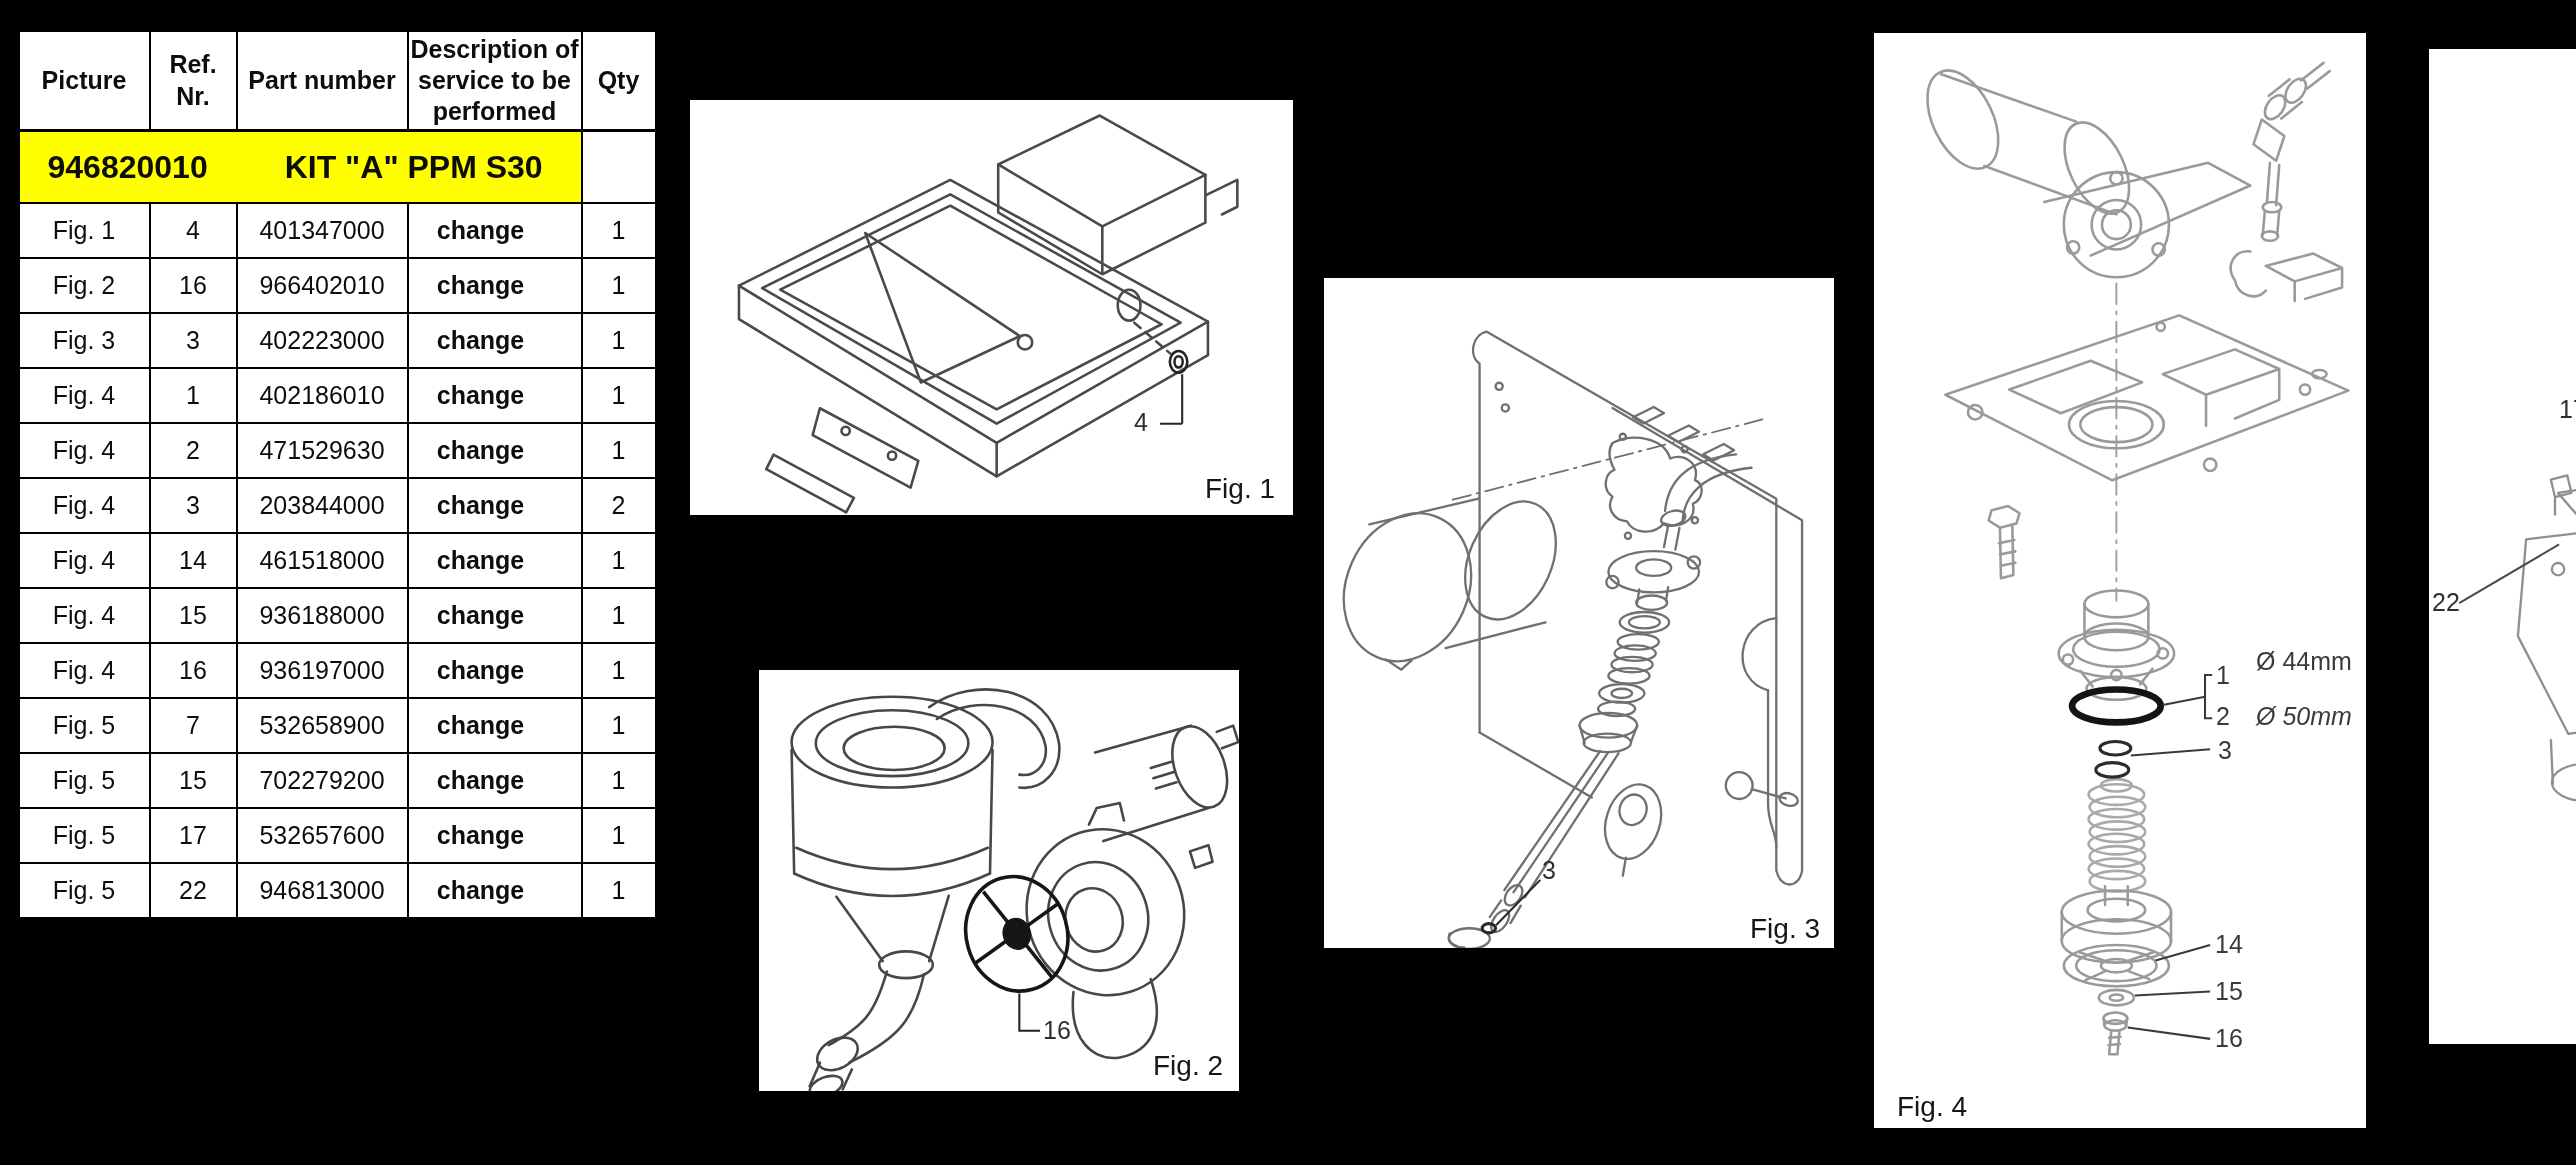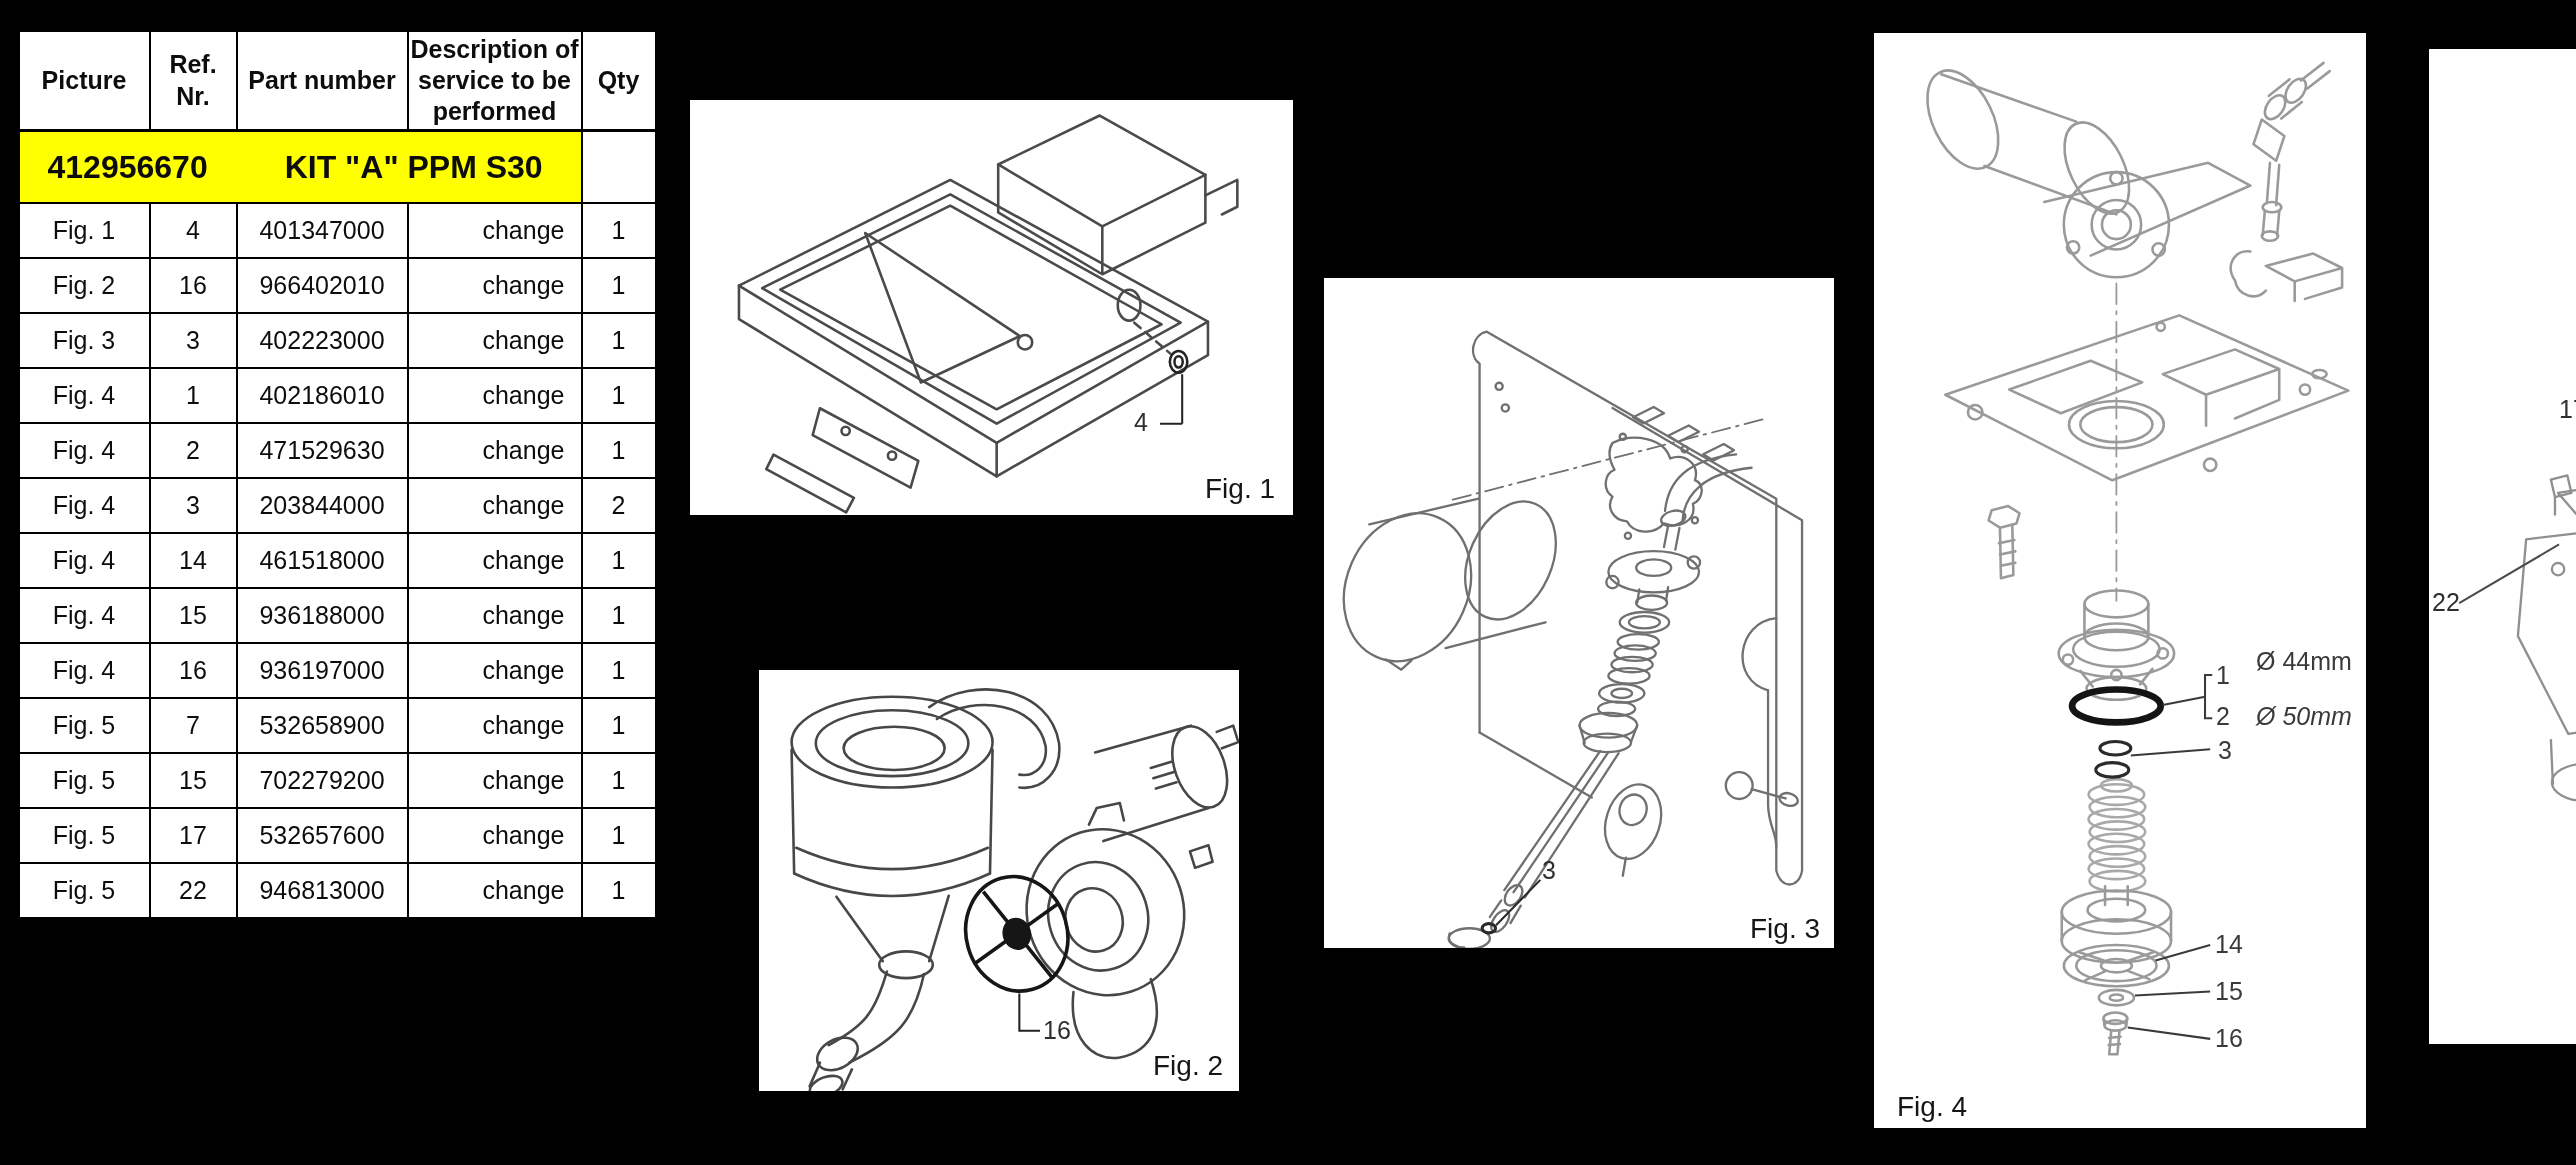--- a/index.html
+++ b/index.html
@@ -13,41 +13,41 @@
   #kit-table{position:absolute;left:15.5px;top:28px;width:639px;border-collapse:collapse;
              background:#fff;border:4.6px solid #000;table-layout:fixed;}
   #kit-table td,#kit-table th{border:2.1px solid #000;font-weight:normal;
              font-size:25px;color:#0d0d0d;vertical-align:middle;}
   #kit-table .title-cell{background:#FFFF00;height:68px;text-align:left;
              font-weight:bold;font-size:32px;padding-left:28px;}
   .title-name{margin-left:77px;}
   #kit-table thead th{font-weight:bold;height:95px;text-align:center;
              white-space:pre-line;line-height:1.25;border-bottom-width:3.6px;}
   #kit-table tbody td{height:51px;text-align:center;}
-  #kit-table tbody td.desc{text-align:right;padding-right:16px;}
+  #kit-table tbody td.desc{text-align:center;padding-right:29px;font-weight:bold;}
 
   
   .co{position:absolute;font-size:25px;color:#2f2f2f;line-height:1;white-space:nowrap;}
   .co.fig4{color:#3a3a3a;}
   .figlab{position:absolute;font-size:28px;color:#161616;line-height:1;white-space:nowrap;}
 </style>
 </head>
 <body>
 
 <table id="kit-table">
   <colgroup>
       <col style="width:132px">
       <col style="width:87px">
       <col style="width:171px">
       <col style="width:174px">
       <col style="width:75px">
     </colgroup>
   <tbody>
   <tr>
-    <td class="title-cell" colspan="4"><span>412956670</span><span class="title-name">KIT "A" PPM S30</span></td>
+    <td class="title-cell" colspan="4"><span>946820010</span><span class="title-name">KIT "A" PPM S30</span></td>
     <td></td>
   </tr>
   </tbody>
   <thead>
   <tr>
     <th>Picture</th>
     <th>Ref.
 Nr.</th>
     <th>Part number</th>
     <th>Description of

